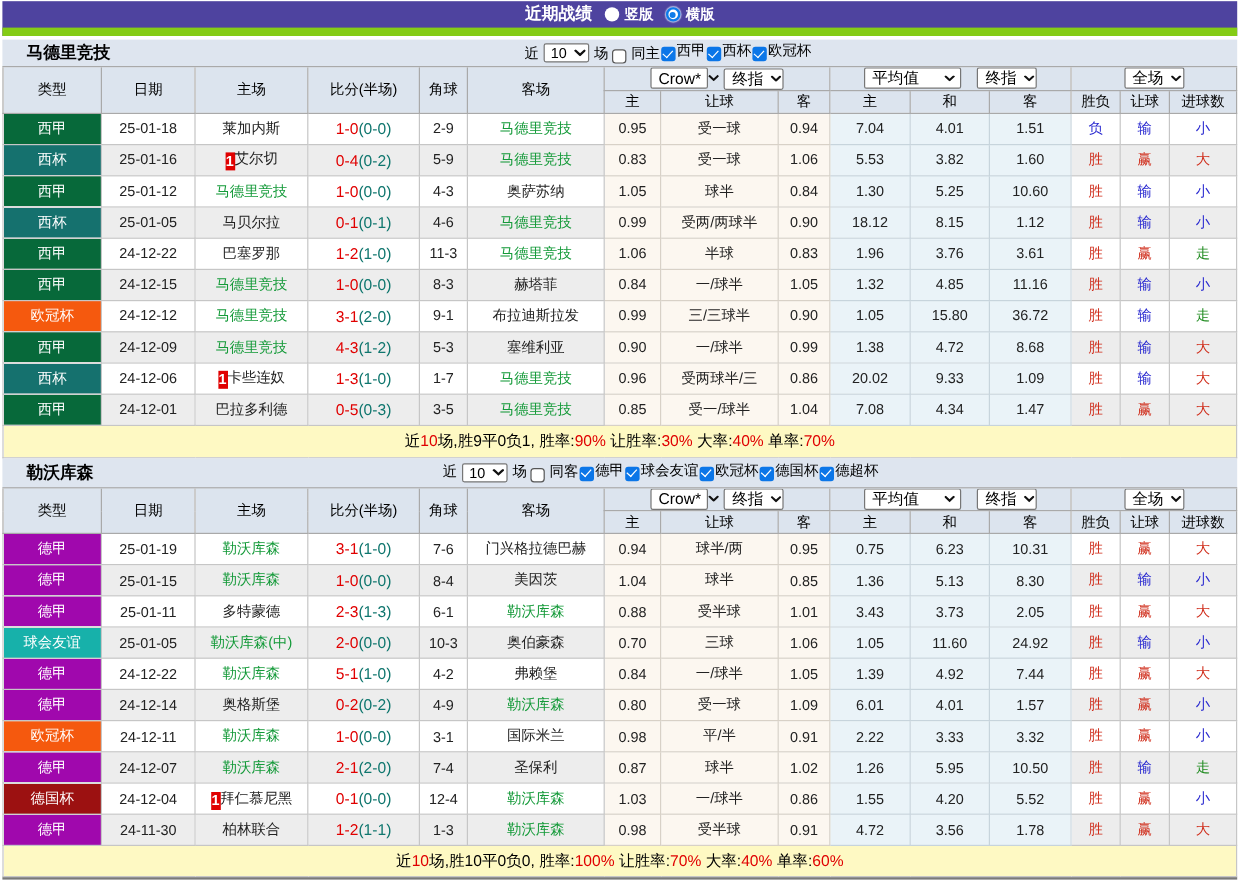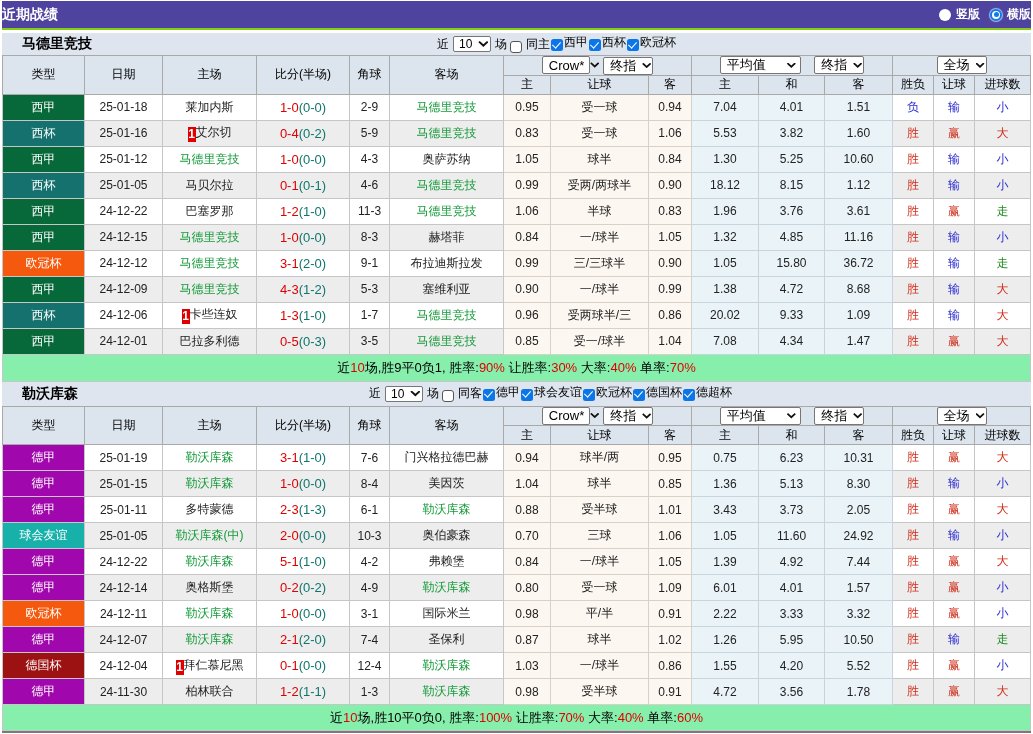--- a/index.html
+++ b/index.html
@@ -5,22 +5,22 @@
 * { box-sizing: border-box; margin: 0; padding: 0; }
 html,body { background:#fff; }
 body {
   width: 1033px; height: 734px; overflow: hidden;
   font-family: "Liberation Sans", sans-serif;
   font-size: 13px; color: #222;
 }
 
 .topbar {
   margin: 1px 2px 0 2px; height: 29px; background: #4e439f;
-  border-bottom: 2px solid #84cc16;
-  display: flex; align-items: center; justify-content: space-between;
+  border-bottom: 7px solid #84cc16;
+  display: flex; align-items: center; justify-content: center;
   color: #fff;
 }
 .topbar .title { font-weight: bold; font-size: 14px; }
 .radio-group { display: flex; align-items: center; font-size: 12px; font-weight: bold; }
 .radio { width: 12px; height: 12px; border-radius: 50%; background: #fff; margin: 0 5px 0 10px; position: relative; }
 .radio.on { background: #fff; border: 2px solid #0d7bea; box-shadow: 0 0 1px 1px rgba(220,235,255,0.7); }
 .radio.on::after { content:""; position: absolute; left: 1.5px; top: 1.5px; width: 5px; height: 5px; border-radius: 50%; background: #0d7bea; }
 
 .teambar {
   margin: 3px 2px 0 2px; height: 23px; background: #dee5ef; border-bottom: 1px solid #a9a9a9;
@@ -72,21 +72,21 @@
 .green { color: #149a39; }
 .red { color: #d02e1c; }
 .blue { color: #2a2ad0; }
 .walk { color: #1e8a1e; }
 .ft { color: #e00000; font-size: 13px; }
 .ht { color: #0f766e; font-size: 13px; }
 .card {
   display: inline-block; background: #e00000; color: #fff; font-weight: bold;
   width: 8px; height: 15px; line-height: 15px; font-size: 12px; vertical-align: -2px;
 }
-tr.summary td { background: #86efac; height: 27px; color: #000; font-size: 13px; text-align: center; }
+tr.summary td { background: #fef9c3; height: 27px; color: #000; font-size: 13px; text-align: center; }
 tr.summary .red { color: #e00000; }
 .pagebottom { height: 2px; background: #7a7a7a; width: 1029px; margin-left: 2px; }
 table.t2 tr.summary td { height: 26px; }
 .hsel { margin: 0 5px; padding: 0 4px 0 6px; font-size: 13px; }
 .w60 { width: 48px; } .w50 { width: 50px; } .w69 { width: 81px; }
 </style>
 </head>
 <body>
 
 <div class="topbar">

